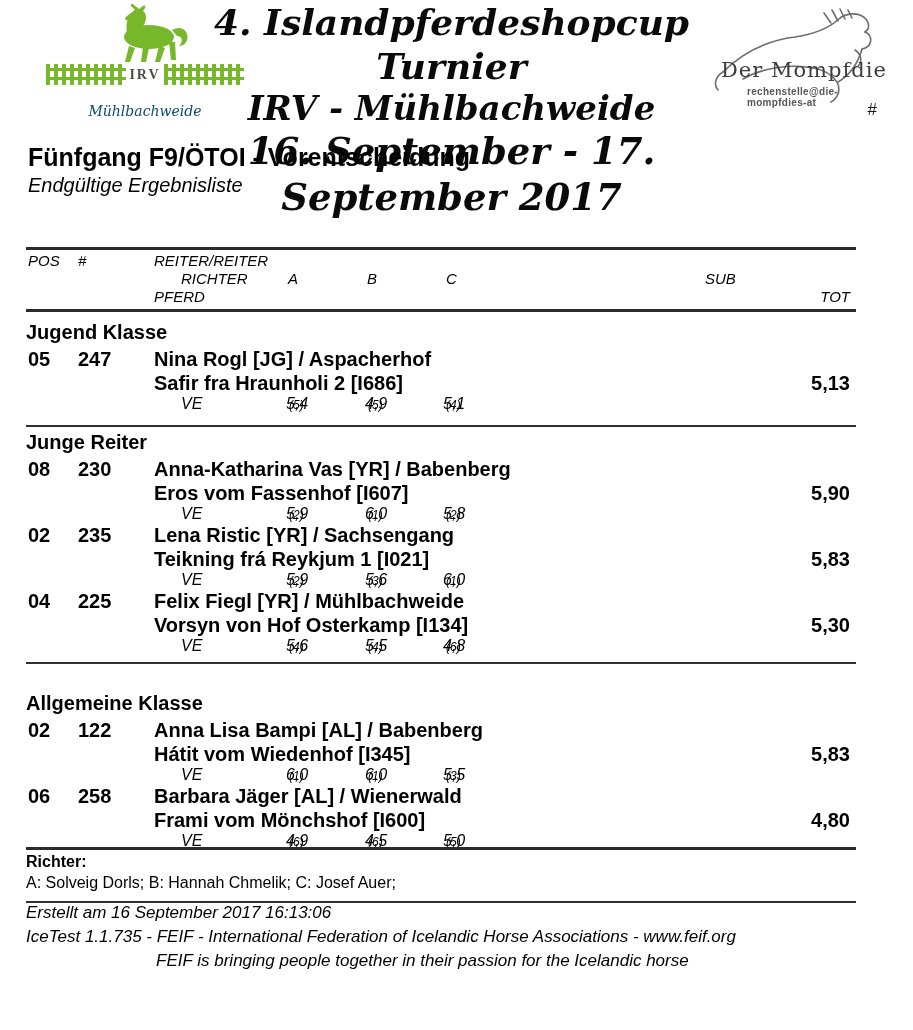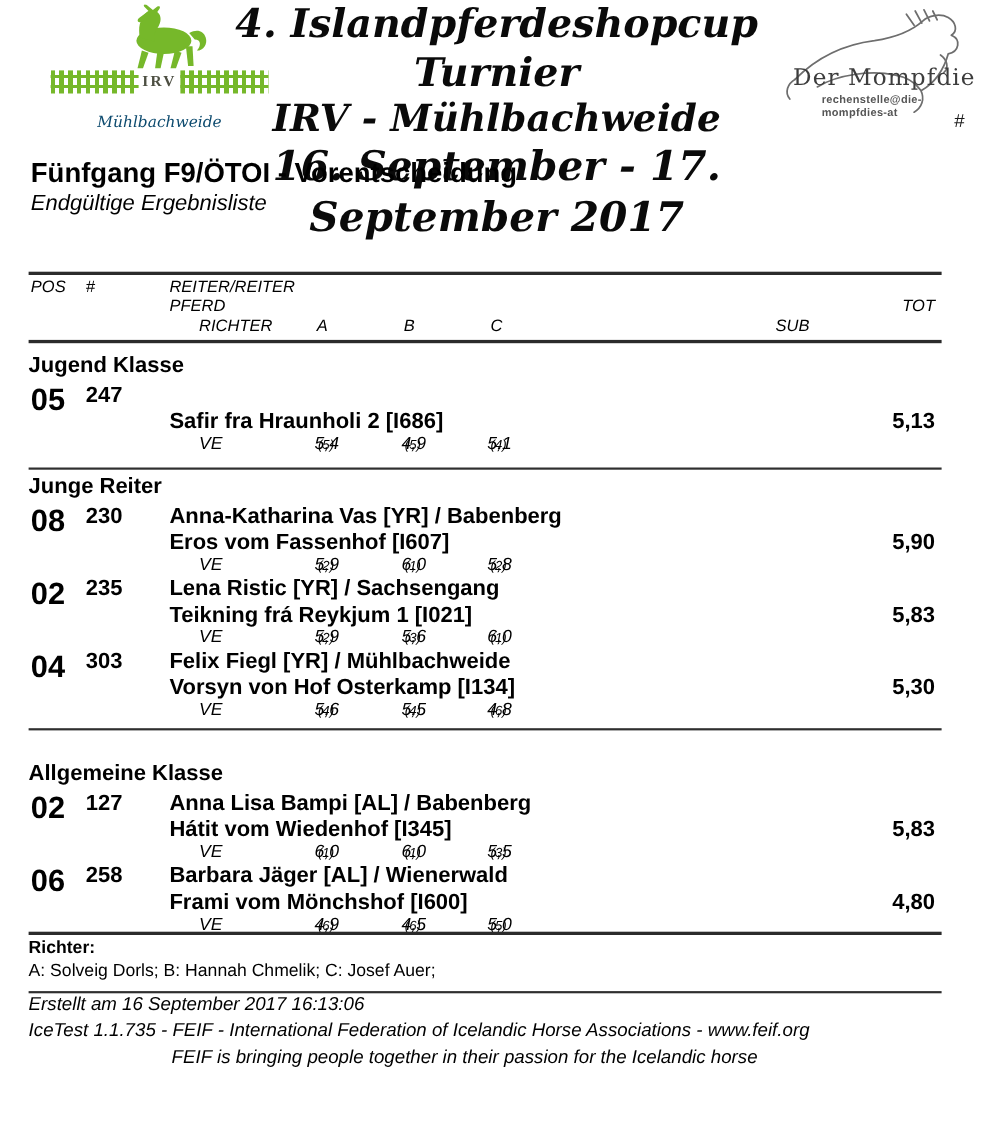--- a/index.html
+++ b/index.html
@@ -51,21 +51,21 @@
   .h-horse { left:128px; } .h-tot { right:6px; }
   .h-judge { left:155px; } .h-a { left:262px; } .h-b { left:341px; } .h-c { left:420px; } .h-sub { left:679px; }
 
   .section-head { font-size:20px; font-weight:bold; line-height:26px; margin:0; }
   .sh1 { margin-top:7px; margin-bottom:3px; }
   .sh2 { margin-top:2px; margin-bottom:3px; }
   .sh3 { margin-top:26px; margin-bottom:3px; }
 
   .entry { position:relative; height:66px; }
   .entry span { position:absolute; white-space:nowrap; }
-  .e-pos   { left:2px;   top:0; font-weight:bold; font-size:28px; }
+  .e-pos   { left:2px;   top:0; font-weight:bold; font-size:20px; }
   .e-num   { left:52px;  top:0; font-weight:bold; font-size:20px; }
   .e-rider { left:128px; top:0; font-weight:bold; font-size:20px; }
   .e-horse { left:128px; top:24px; font-weight:bold; font-size:20px; }
   .e-tot   { right:6px;  top:24px; font-weight:bold; font-size:20px; }
   .e-judge { left:155px; top:47px; font-style:italic; font-size:16px; }
   .e-s1 { left:260px; top:47px; } .e-s2 { left:339px; top:47px; } .e-s3 { left:417px; top:47px; }
   .score { font-style:italic; font-size:16px; }
   .rank  { font-style:italic; font-size:12px; margin-left:3px; position:static !important; }
 
   .sep { border-bottom:2px solid #2f2f2f; }
@@ -146,38 +146,39 @@
 
   <div class="results">
 
     <div class="thead">
       <div class="hrow">
         <span class="h-pos">POS</span>
         <span class="h-num">#</span>
         <span class="h-rider">REITER/REITER</span>
       </div>
       <div class="hrow">
-        <span class="h-horse">PFERD</span>
-        <span class="h-tot">TOT</span>
-      </div>
-      <div class="hrow">
         <span class="h-judge">RICHTER</span>
         <span class="h-a">A</span>
         <span class="h-b">B</span>
         <span class="h-c">C</span>
         <span class="h-sub">SUB</span>
       </div>
+      <div class="hrow">
+        <span class="h-horse">PFERD</span>
+        <span class="h-tot">TOT</span>
+      </div>
     </div>
 
     <div>
       <div class="section-head sh1">Jugend Klasse</div>
 
       <div class="entry">
         <span class="e-pos">05</span>
         <span class="e-num">247</span>
+        <span class="e-rider">Nina Rogl [JG] / Aspacherhof</span>
         <span class="e-horse">Safir fra Hraunholi 2 [I686]</span>
         <span class="e-tot">5,13</span>
         <span class="e-judge score">VE</span>
         <span class="e-s1 score"><span>5,4</span><span class="rank">(5)</span></span>
         <span class="e-s2 score"><span>4,9</span><span class="rank">(5)</span></span>
         <span class="e-s3 score"><span>5,1</span><span class="rank">(4)</span></span>
       </div>
       <div class="sep sep1"></div>
     </div>
 
@@ -203,38 +204,38 @@
         <span class="e-horse">Teikning frá Reykjum 1 [I021]</span>
         <span class="e-tot">5,83</span>
         <span class="e-judge score">VE</span>
         <span class="e-s1 score"><span>5,9</span><span class="rank">(2)</span></span>
         <span class="e-s2 score"><span>5,6</span><span class="rank">(3)</span></span>
         <span class="e-s3 score"><span>6,0</span><span class="rank">(1)</span></span>
       </div>
 
       <div class="entry">
         <span class="e-pos">04</span>
-        <span class="e-num">303</span>
+        <span class="e-num">225</span>
         <span class="e-rider">Felix Fiegl [YR] / Mühlbachweide</span>
         <span class="e-horse">Vorsyn von Hof Osterkamp [I134]</span>
         <span class="e-tot">5,30</span>
         <span class="e-judge score">VE</span>
         <span class="e-s1 score"><span>5,6</span><span class="rank">(4)</span></span>
         <span class="e-s2 score"><span>5,5</span><span class="rank">(4)</span></span>
         <span class="e-s3 score"><span>4,8</span><span class="rank">(6)</span></span>
       </div>
       <div class="sep sep2"></div>
     </div>
 
     <div>
       <div class="section-head sh3">Allgemeine Klasse</div>
 
       <div class="entry">
         <span class="e-pos">02</span>
-        <span class="e-num">127</span>
+        <span class="e-num">122</span>
         <span class="e-rider">Anna Lisa Bampi [AL] / Babenberg</span>
         <span class="e-horse">Hátit vom Wiedenhof [I345]</span>
         <span class="e-tot">5,83</span>
         <span class="e-judge score">VE</span>
         <span class="e-s1 score"><span>6,0</span><span class="rank">(1)</span></span>
         <span class="e-s2 score"><span>6,0</span><span class="rank">(1)</span></span>
         <span class="e-s3 score"><span>5,5</span><span class="rank">(3)</span></span>
       </div>
 
       <div class="entry">

